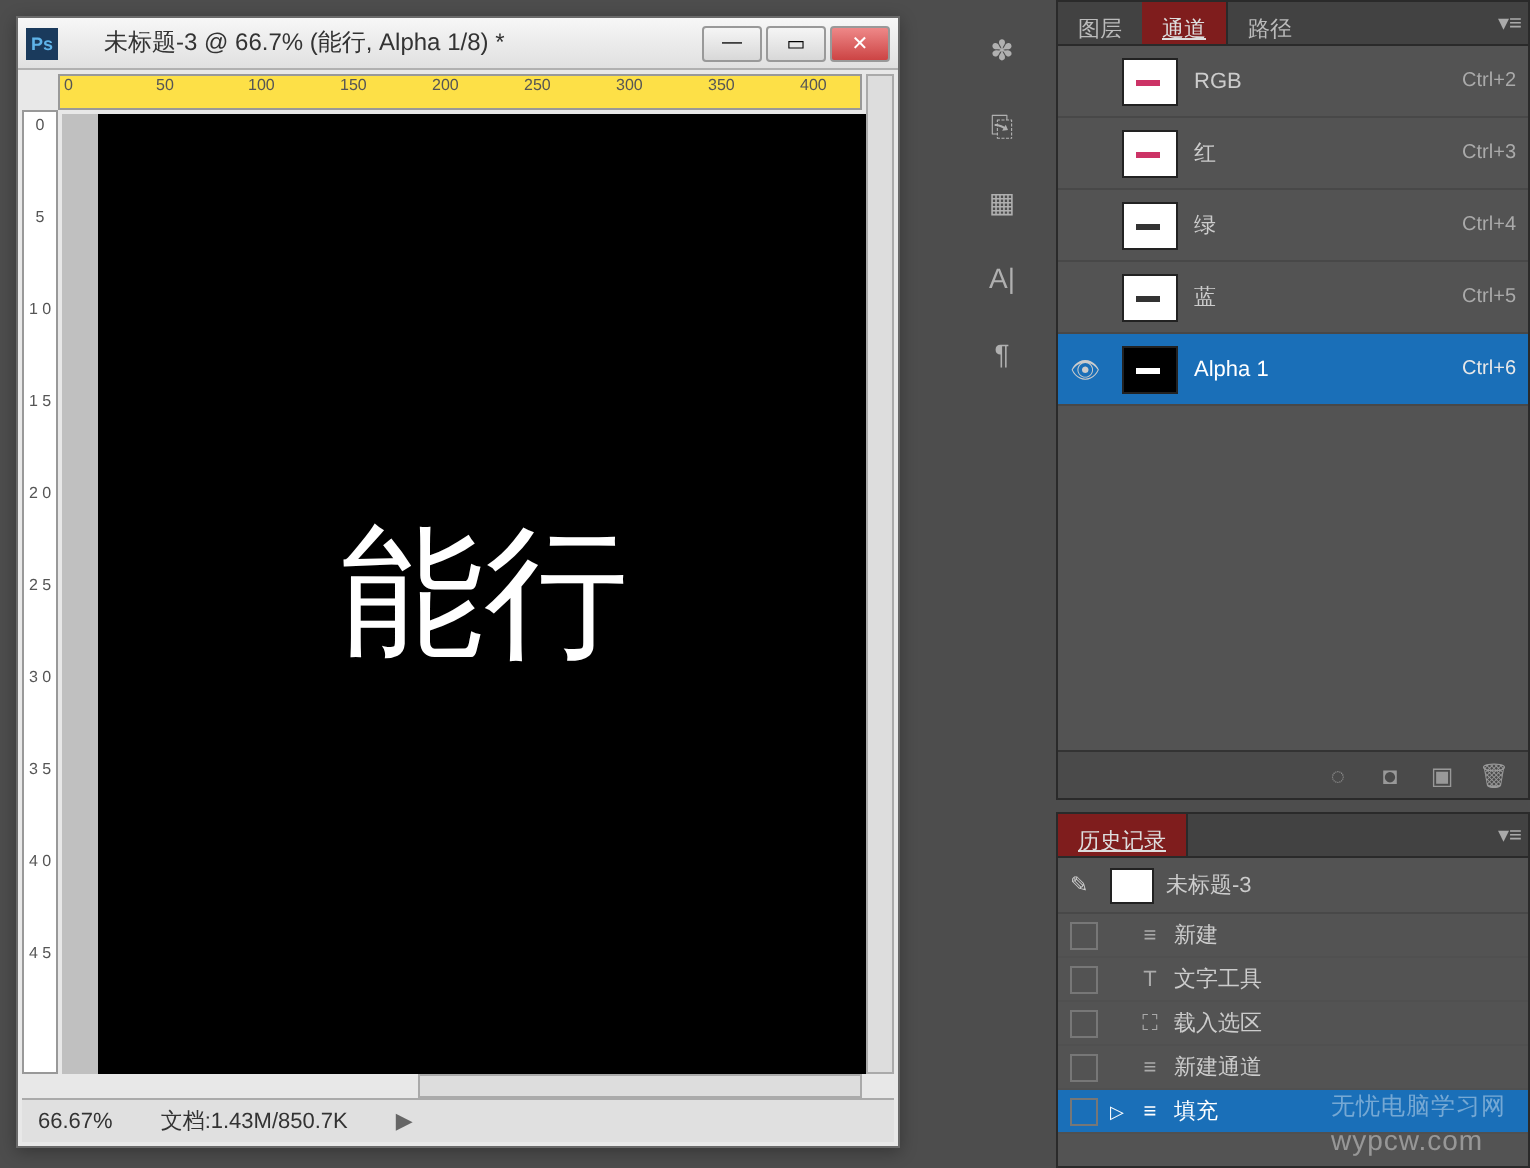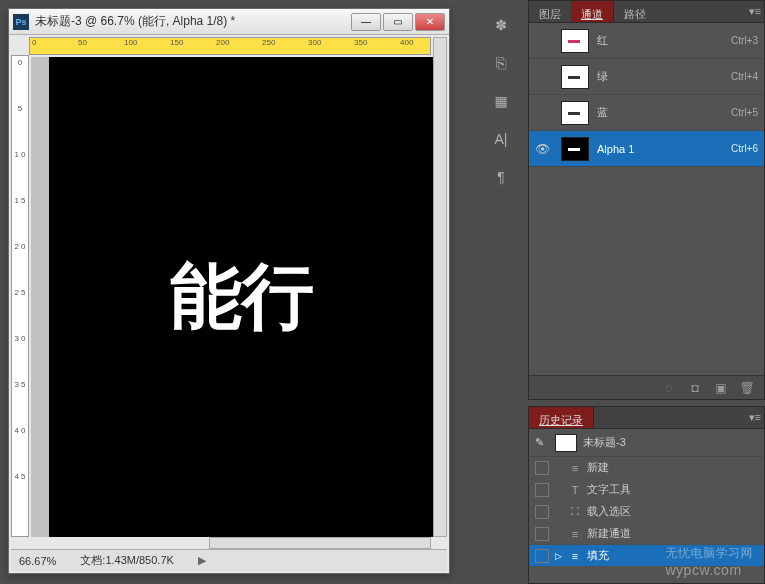--- a/index.html
+++ b/index.html
@@ -1,34 +1,34 @@
 <!DOCTYPE html>
 <html><head>
 <meta charset="utf-8">
 <style>
 * { margin: 0; padding: 0; box-sizing: border-box; font-family: "Microsoft YaHei", Arial, sans-serif; }
 body { background: #4d4d4d; width: 765px; height: 584px; overflow: hidden; position: relative; }
 
 
 .doc-window { position: absolute; left: 8px; top: 8px; width: 442px; height: 566px; background: #e8e8e8; border: 1px solid #6a6a6a; box-shadow: 0 2px 8px rgba(0,0,0,0.3); }
 .titlebar { height: 26px; background: linear-gradient(#f7f7f7, #e0e0e0); display: flex; align-items: center; padding: 0 4px; border-bottom: 1px solid #b0b0b0; }
-.titlebar .ps-icon { width: 16px; height: 16px; background: #1a3a5c; color: #5fb3e8; font-size: 9px; font-weight: bold; display: flex; align-items: center; justify-content: center; margin-right: 6px; }
+.titlebar .ps-icon { width: 16px; height: 16px; background: #1a3a5c; color: #5fb3e8; font-size: 9px; font-weight: bold; display: flex; align-items: center; justify-content: center; margin-right: 23px; }
 .titlebar .title { font-size: 12px; color: #333; flex: 1; }
 .win-controls { display: flex; gap: 2px; }
 .win-btn { width: 30px; height: 18px; border: 1px solid #999; background: linear-gradient(#f5f5f5,#d8d8d8); display: flex; align-items: center; justify-content: center; font-size: 10px; border-radius: 2px; }
 .win-btn.close { background: linear-gradient(#e88,#c44); color: #fff; }
 
 
 .ruler-top { position: absolute; left: 20px; top: 28px; right: 18px; height: 18px; background: #fde047; border: 1px solid #999; font-size: 8px; color: #555; overflow: hidden; white-space: nowrap; }
 .ruler-top span { display: inline-block; width: 46px; text-align: left; padding-left: 2px; }
 .ruler-left { position: absolute; left: 2px; top: 46px; width: 18px; bottom: 36px; background: #fff; border: 1px solid #999; font-size: 8px; color: #555; }
 .ruler-left span { display: block; height: 46px; padding-top: 2px; text-align: center; }
 .canvas-area { position: absolute; left: 22px; top: 48px; right: 18px; bottom: 36px; background: #c0c0c0; }
 .canvas { position: absolute; left: 18px; top: 0; width: 386px; height: 480px; background: #000; display: flex; align-items: center; justify-content: center; }
-.canvas-text { color: #fff; font-size: 72px; font-weight: bold; font-family: "SimHei", sans-serif; filter: blur(0.3px); }
+.canvas-text { color: #fff; font-size: 72px; font-weight: normal; font-family: "SimHei", sans-serif; filter: blur(0.3px); }
 .statusbar { position: absolute; left: 2px; right: 2px; bottom: 2px; height: 22px; background: #e0e0e0; border-top: 1px solid #aaa; display: flex; align-items: center; font-size: 11px; color: #333; padding: 0 8px; gap: 24px; }
 .scroll-right { position: absolute; right: 2px; top: 28px; width: 14px; bottom: 36px; background: #ddd; border: 1px solid #aaa; }
 .scroll-bottom { position: absolute; left: 200px; bottom: 24px; right: 18px; height: 12px; background: #ddd; border: 1px solid #aaa; }
 
 
 .vtools { position: absolute; left: 490px; top: 8px; width: 28px; display: flex; flex-direction: column; gap: 16px; padding-top: 6px; }
 .vtools .t { width: 22px; height: 22px; color: #b0b0b0; font-size: 14px; display: flex; align-items: center; justify-content: center; }
 
 
 .panel { position: absolute; right: 0; background: #535353; border: 1px solid #2a2a2a; }
@@ -126,20 +126,26 @@
 <div id="channels-panel" class="panel">
   <div class="panel-tabs">
     <div class="tab">图层</div>
     <div class="tab active">通道</div>
     <div class="tab">路径</div>
     <div class="menu">▾≡</div>
   </div>
   <div class="channel-list">
     <div class="ch-row">
       <span class="eye"></span>
+      <span class="thumb rgb"></span>
+      <span class="name">RGB</span>
+      <span class="shortcut">Ctrl+2</span>
+    </div>
+    <div class="ch-row">
+      <span class="eye"></span>
       <span class="thumb r"></span>
       <span class="name">红</span>
       <span class="shortcut">Ctrl+3</span>
     </div>
     <div class="ch-row">
       <span class="eye"></span>
       <span class="thumb g"></span>
       <span class="name">绿</span>
       <span class="shortcut">Ctrl+4</span>
     </div>

